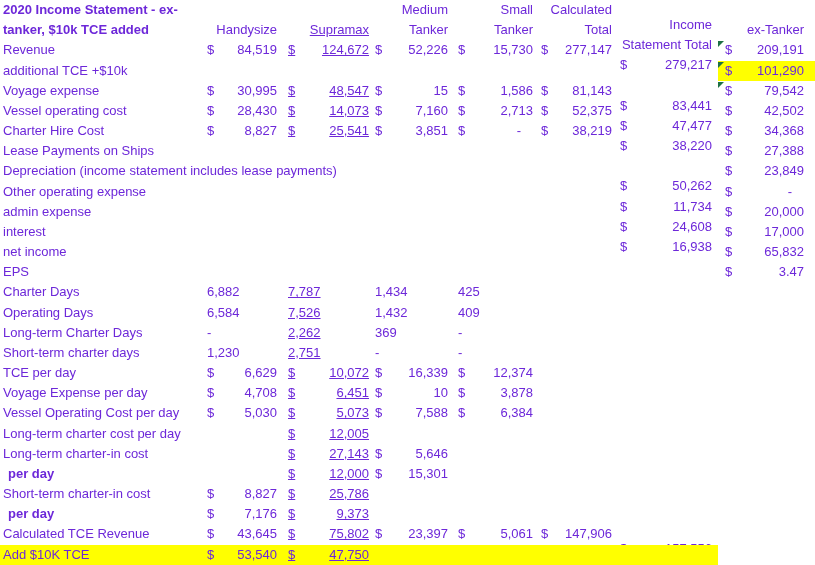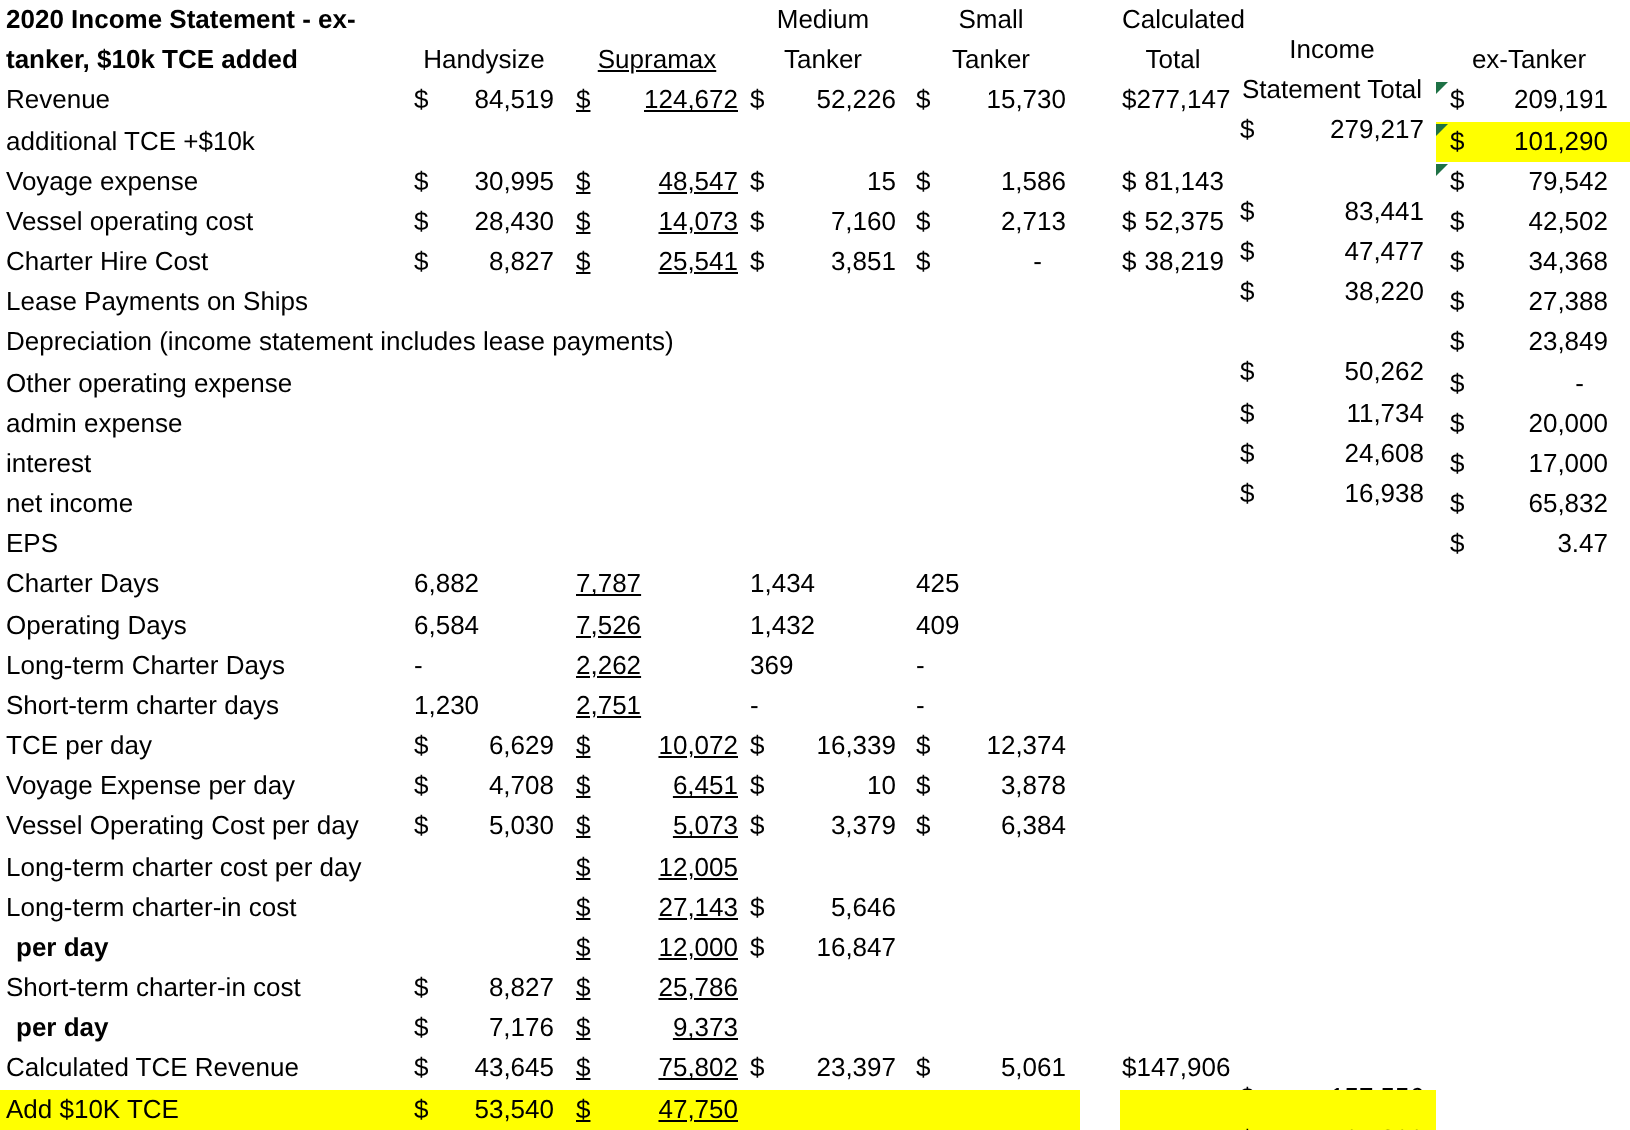--- a/index.html
+++ b/index.html
@@ -2,42 +2,42 @@
 <html><head>
 <meta charset="utf-8">
 <style>
   html,body { margin:0; padding:0; background:#ffffff; }
   .sheet {
     position:relative;
     width:815px; height:565px;
     background:#ffffff;
     font-family:"Liberation Sans", sans-serif;
     font-size:13px;
-    color:#000000;
+    color:#6d28d9;
     overflow:hidden;
   }
   .row {
     display:grid;
     grid-template-columns:200px 85px 87px 83px 85px 77px 101px 97px;
     height:20.18px;
     line-height:20.18px;
   }
   .cell { position:relative; white-space:nowrap; box-sizing:border-box; }
   .label-cell { padding-left:3px; overflow:visible; z-index:2; }
   .label-cell.indent { padding-left:8px;font-weight:bold; }
   .bold { font-weight:bold; }
-  .hdr { text-align:center; }
+  .hdr { text-align:right; }
   .money { display:flex; justify-content:space-between; }
   .num { text-align:left; }
   
   .c0 { padding:0 8px 0 7px; }
   .c1 { padding:0 3px 0 3px;text-decoration:underline; }
   .c2 { padding:0 7px 0 3px; }
   .c3 { padding:0 7px 0 3px; }
-  .c4 { padding:0 5px 0 1px;margin-left:20px; }
+  .c4 { padding:0 5px 0 1px; }
   .c5 { padding:15px 6px 0 3px; }
   .c6 { padding:0 11px 0 7px; }
   .cell.dash .val { padding-right:12px; }
   .hl { background:#ffff00; }
   .tri {
     position:absolute; top:1px; left:0;
     width:0; height:0;
     border-top:6px solid #1e7145;
     border-right:6px solid transparent;
   }
@@ -406,21 +406,21 @@
         <div class="cell c0 money">
           <span class="cur">$</span>
           <span class="val">5,030</span>
         </div>
         <div class="cell c1 money">
           <span class="cur">$</span>
           <span class="val">5,073</span>
         </div>
         <div class="cell c2 money">
           <span class="cur">$</span>
-          <span class="val">3,379</span>
+          <span class="val">7,588</span>
         </div>
         <div class="cell c3 money">
           <span class="cur">$</span>
           <span class="val">6,384</span>
         </div>
         <div class="cell c4"></div>
         <div class="cell c5"></div>
         <div class="cell c6"></div>
       </div>
       <div class="row">
@@ -454,21 +454,21 @@
       </div>
       <div class="row">
         <div class="cell label-cell indent"><span>per day</span></div>
         <div class="cell c0"></div>
         <div class="cell c1 money">
           <span class="cur">$</span>
           <span class="val">12,000</span>
         </div>
         <div class="cell c2 money">
           <span class="cur">$</span>
-          <span class="val">16,847</span>
+          <span class="val">15,301</span>
         </div>
         <div class="cell c3"></div>
         <div class="cell c4"></div>
         <div class="cell c5"></div>
         <div class="cell c6"></div>
       </div>
       <div class="row">
         <div class="cell label-cell"><span>Short-term charter-in cost</span></div>
         <div class="cell c0 money">
           <span class="cur">$</span>

